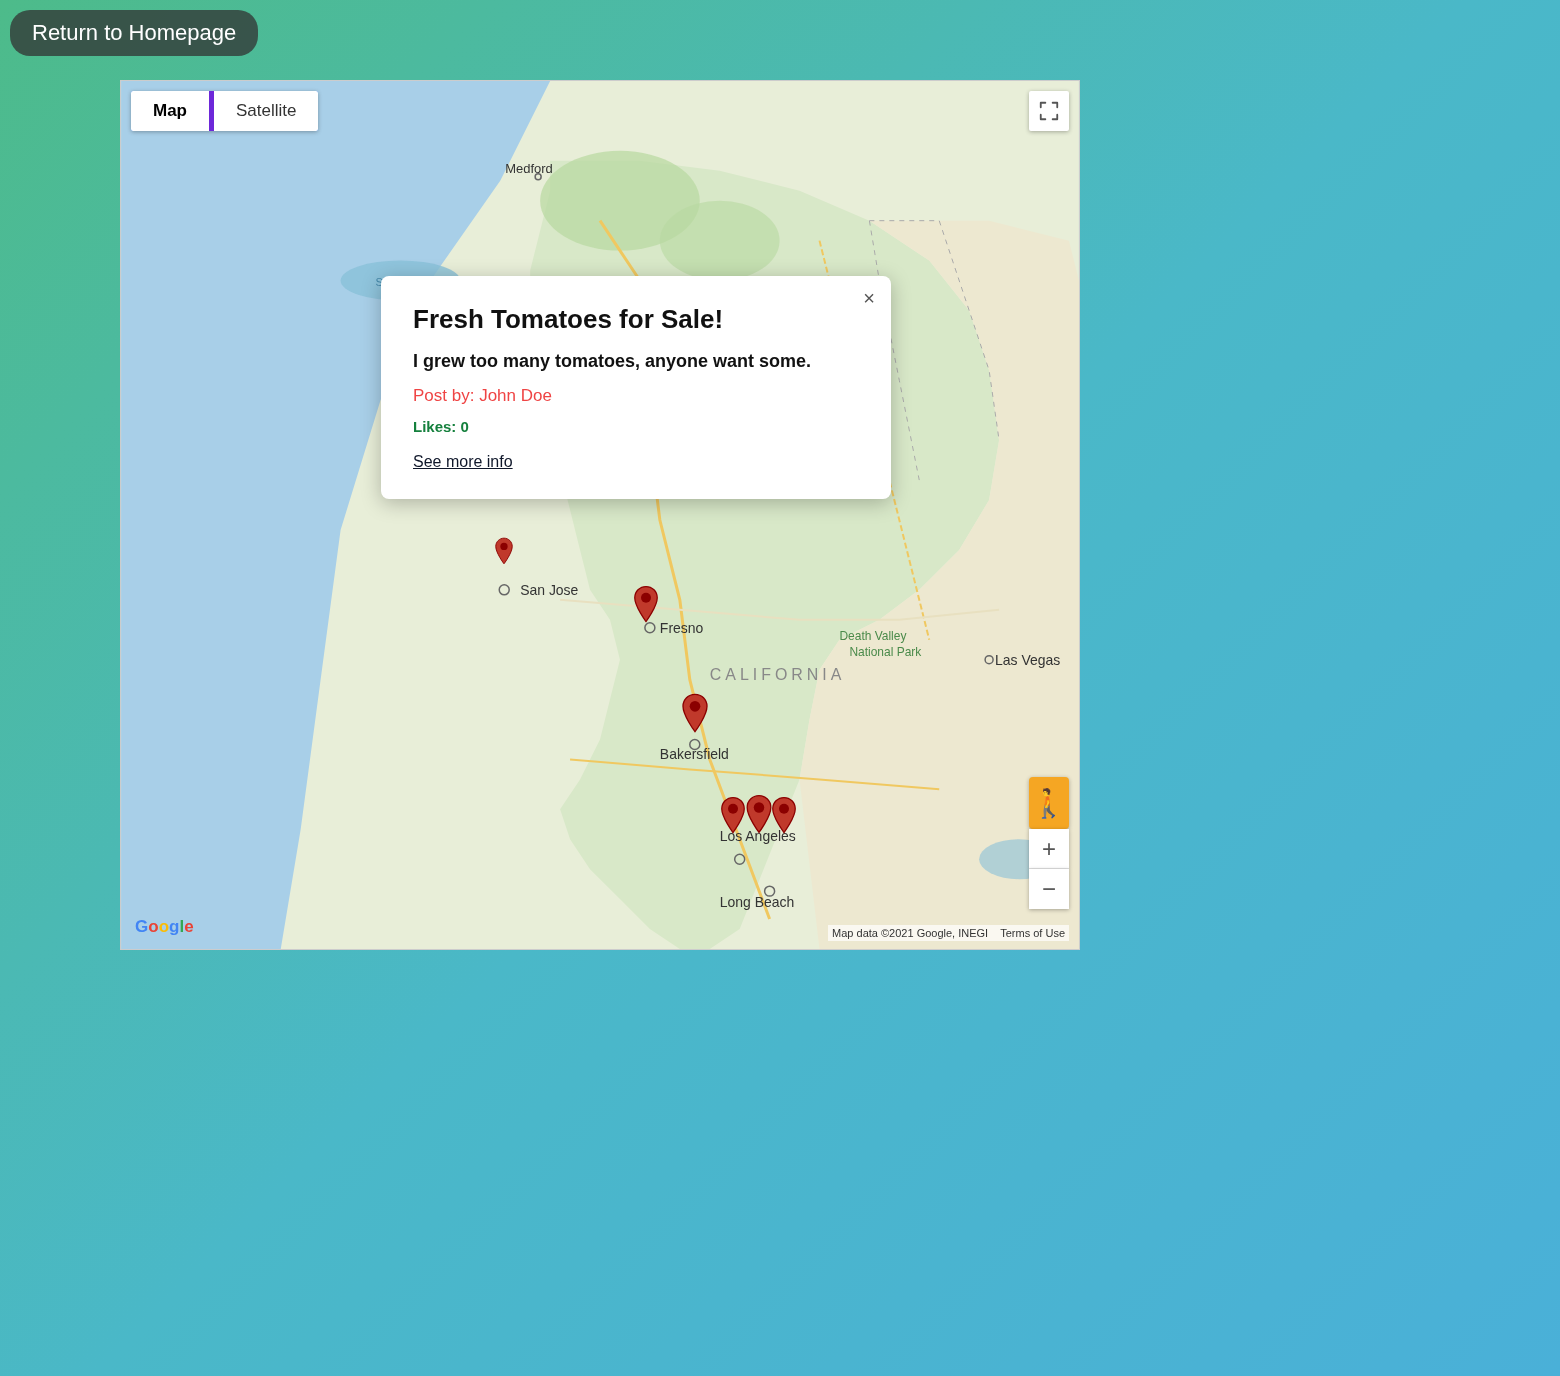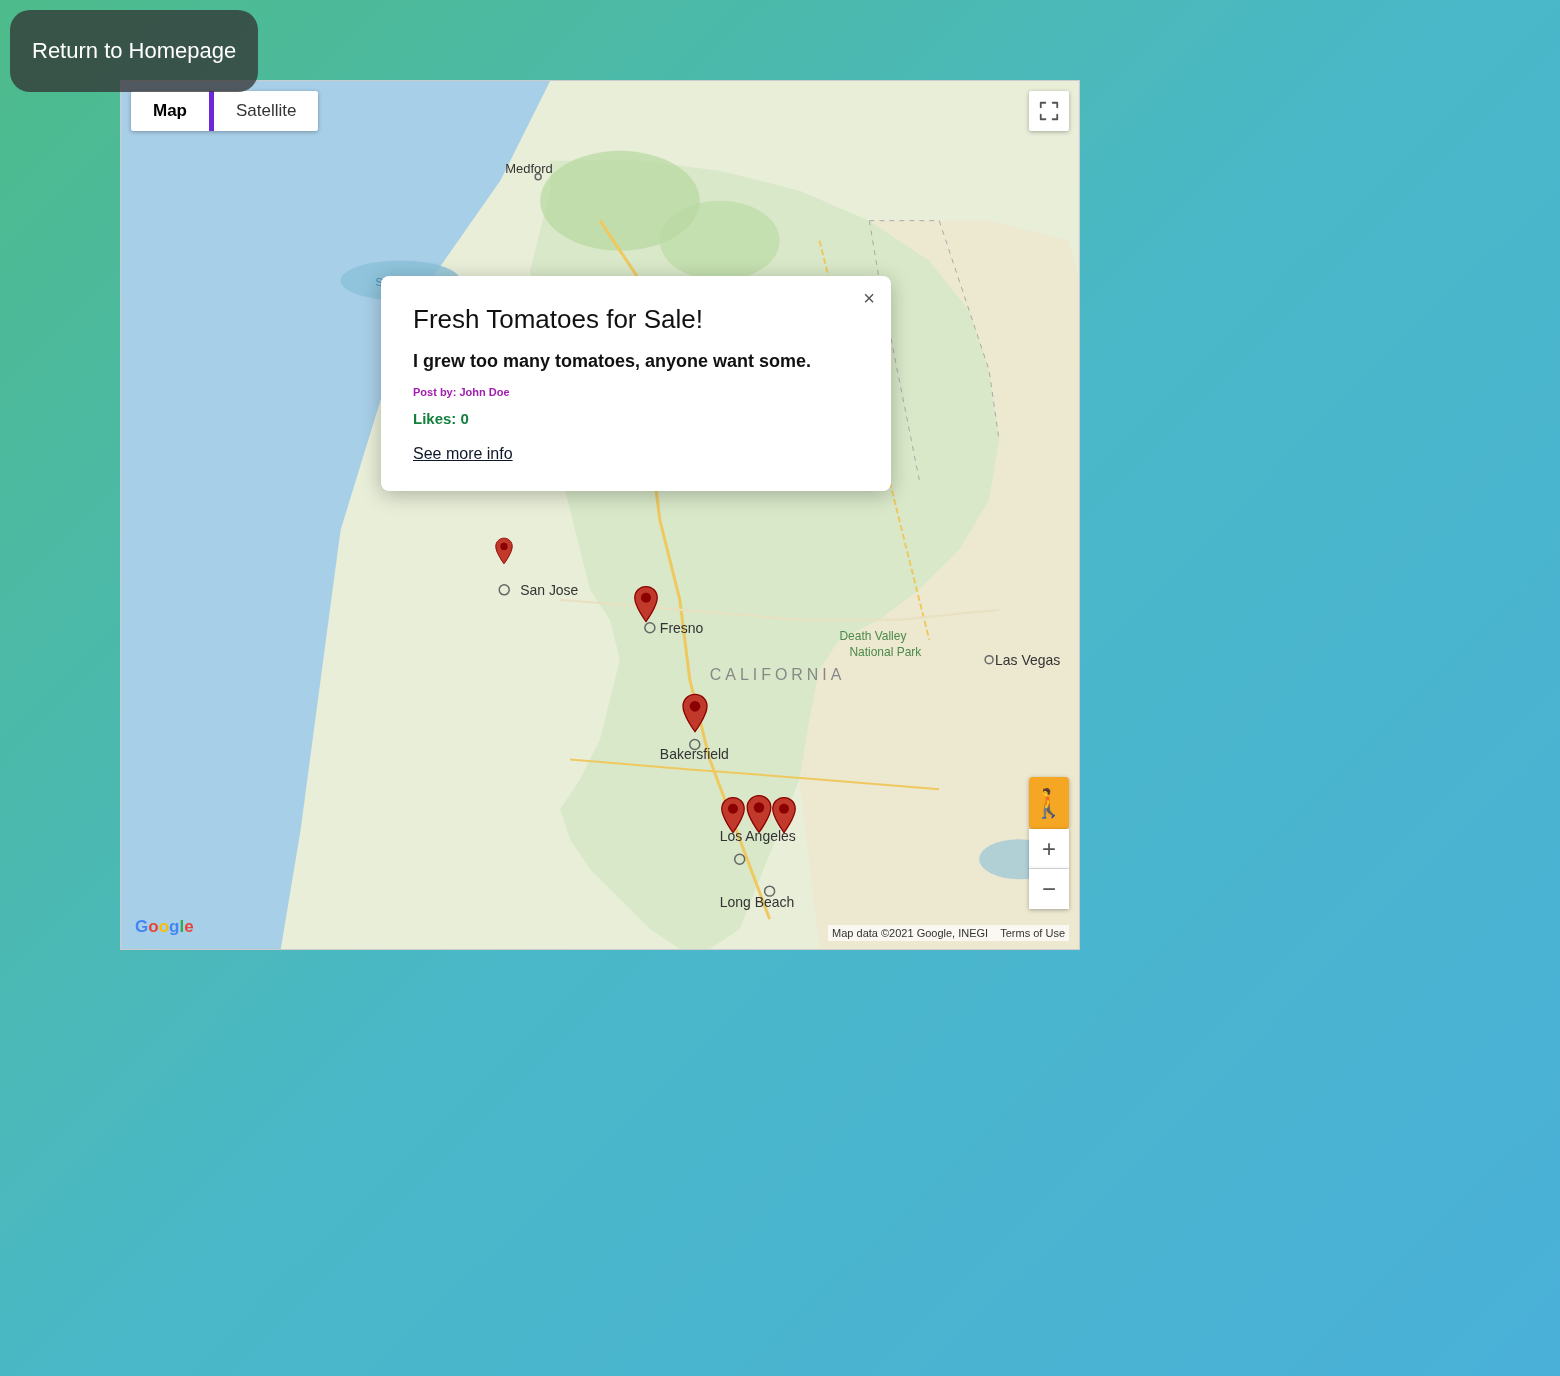--- a/index.html
+++ b/index.html
@@ -15,21 +15,21 @@
 
     
     .return-btn {
       position: absolute;
       top: 10px;
       left: 10px;
       background: rgba(50,50,50,0.75);
       color: #fff;
       border: none;
       border-radius: 20px;
-      padding: 28px 22px;
+      padding: 10px 22px;
       font-size: 22px;
       font-weight: 500;
       cursor: pointer;
       z-index: 100;
     }
 
     
     .map-container {
       position: absolute;
       top: 80px;
@@ -117,37 +117,37 @@
       background: none;
       border: none;
       font-size: 20px;
       cursor: pointer;
       color: #555;
       line-height: 1;
     }
 
     .popup-title {
       font-size: 26px;
-      font-weight: 400;
+      font-weight: 700;
       margin-bottom: 16px;
       color: #111;
     }
 
     .popup-description {
       font-size: 18px;
       font-weight: 700;
       margin-bottom: 14px;
       color: #111;
     }
 
     .popup-post-by {
-      font-size: 11px;
-      font-weight: 700;
+      font-size: 17px;
+      font-weight: 400;
       margin-bottom: 12px;
-      color: #a21caf;
+      color: #ef4444;
     }
 
     .popup-likes {
       font-size: 15px;
       font-weight: 700;
       margin-bottom: 18px;
       color: #15803d;
     }
 
     .popup-link {

